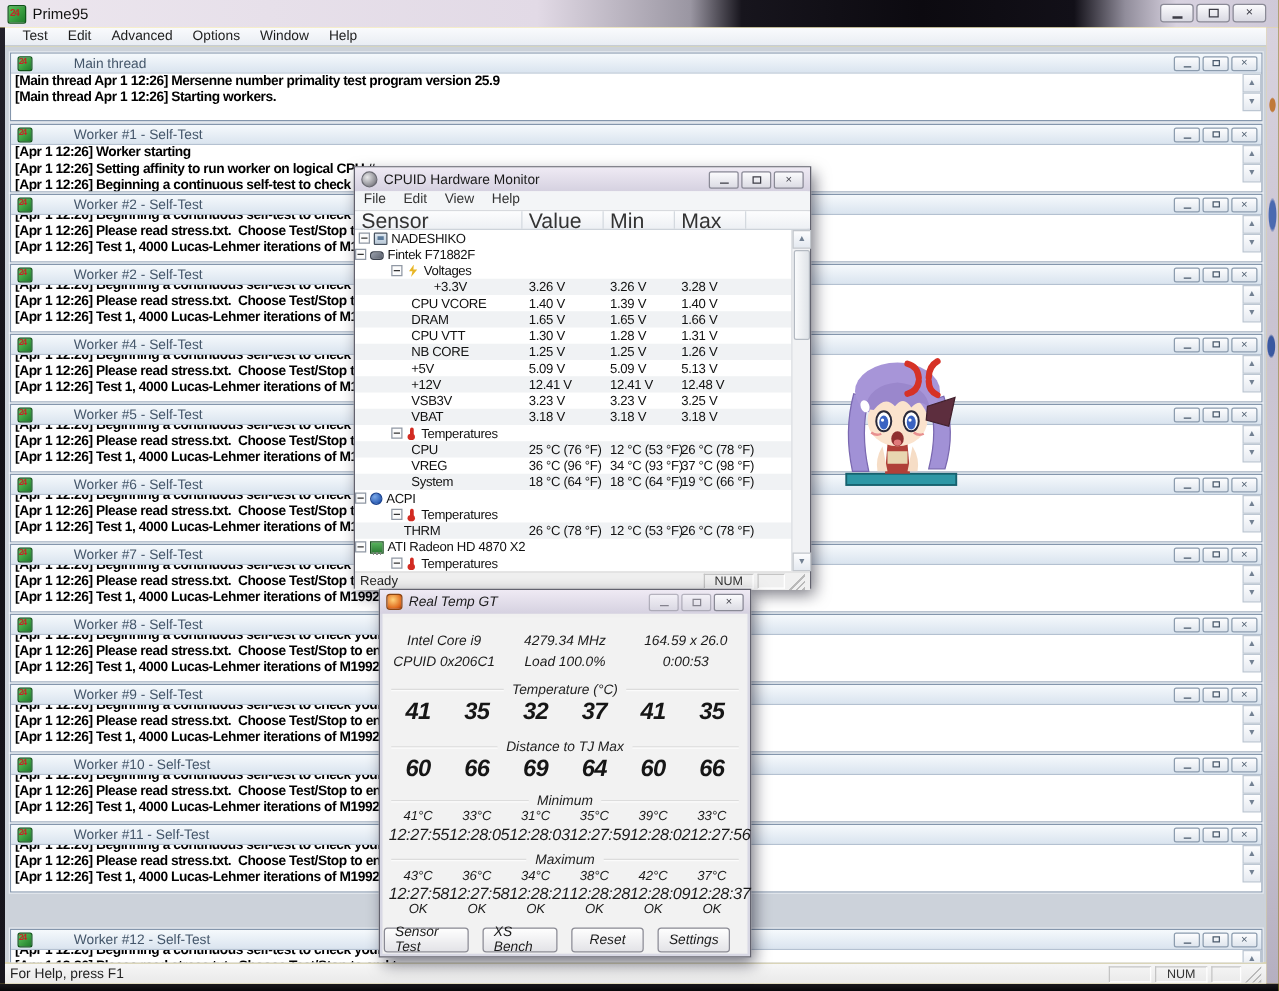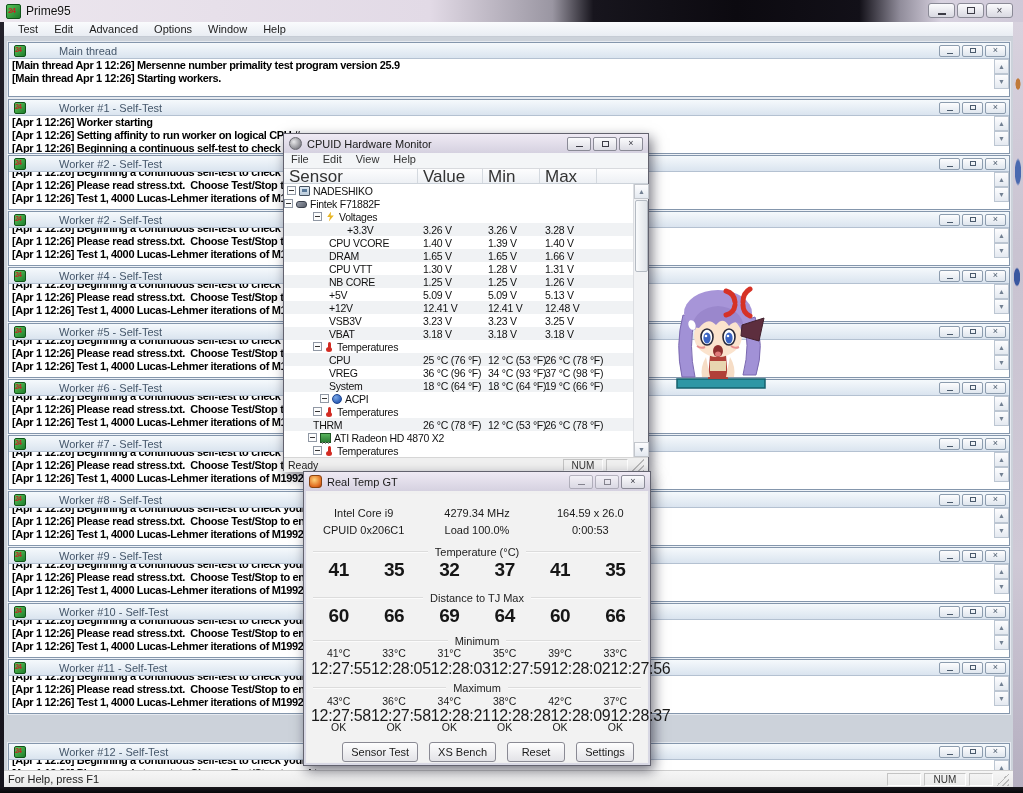--- a/index.html
+++ b/index.html
@@ -114,34 +114,34 @@
   #hwm-scroll{position:absolute;right:0;top:50px;width:15px;height:273px;background:#f1f2f4;border-left:1px solid #dcdee2;}
   #hwm-scroll .sarrow{border-color:#c2c6cc;}
   .hwm-thumb{position:absolute;left:1px;top:16px;width:13px;height:72px;border:1px solid #b4bac2;border-radius:2px;
       background:linear-gradient(90deg,#fafbfc,#dfe3e8);}
   .hwm-sdown{position:absolute;left:0;bottom:0;}
   .hwm-status{height:15px;background:#f0f0f0;border-top:1px solid #d6d6d6;display:flex;align-items:center;
       font-size:10.5px;color:#222;padding:0 4px;}
   .hwm-status .sb-pane{height:12px;}
 
   
-  #rt{position:absolute;left:303px;top:471px;width:348px;height:295px;z-index:46;
+  #rt{position:absolute;left:303px;top:471px;width:298px;height:295px;z-index:46;
       background:#f0f0f0;border:1px solid #62626e;
-      box-shadow:inset 0 0 0 2px #d8d8e4,3px 5px 12px rgba(10,10,25,.55);}
+      box-shadow:inset 0 0 0 2px #d8d8e4,3px 5px 12px rgba(10,10,25,.55);font-style:italic;}
   .rt-ico{width:13px;height:13px;border-radius:3px;margin-right:5px;flex:none;
       background:radial-gradient(circle at 40% 35%,#ffd27a,#e06a1e 70%,#a03c10);border:1px solid #8a4412;}
   #rt-body{position:absolute;left:3px;right:3px;top:22px;bottom:3px;background:#f2f2f2;
       display:flex;flex-direction:column;font-size:11px;color:#1a1a1a;}
   .rt-info{display:grid;grid-template-columns:1fr 1fr 1fr;text-align:center;margin-top:11px;line-height:17px;}
   .rt-sec{display:flex;align-items:center;gap:7px;margin:0 6px;color:#222;height:13px;}
   .rt-sec::before,.rt-sec::after{content:"";flex:1;border-top:1px solid #dcdcdc;border-bottom:1px solid #fbfbfb;}
   .rt-row{display:grid;grid-template-columns:repeat(6,1fr);text-align:center;padding:0 4px;}
   .rt-big{font-size:19px;font-weight:bold;color:#161616;letter-spacing:-0.5px;}
   .rt-small{font-size:10.5px;}
-  .rt-time{font-size:16px;letter-spacing:-0.3px;}
+  .rt-time{font-size:13px;letter-spacing:-0.3px;}
   .rt-buttons{display:flex;justify-content:flex-end;gap:11px;padding-right:13px;margin-top:9px;}
   .rt-btn{min-width:58px;height:20px;padding:0 8px;border:1px solid #8a8a94;border-radius:3px;
       background:linear-gradient(#fefefe,#e3e3e7);font-size:11px;color:#1a1a1a;
       display:flex;align-items:center;justify-content:center;} .mt6{margin-top:7px;} .mt8{margin-top:9px;}
   .h20{height:24px;display:grid;align-items:center;} .h13{height:13px;display:grid;align-items:center;}
 
   
   #mascot{position:absolute;left:670px;top:283px;width:104px;height:110px;z-index:30;}
 </style>
 </head>
@@ -643,49 +643,49 @@
         </div>
         <div class="hrow stripe">
           <div class="hcell hlabel" style="padding-left: 42px;">
             <span class="hlabel-text">System</span>
           </div>
           <div class="hcell hval">18 °C (64 °F)</div>
           <div class="hcell hval">18 °C (64 °F)</div>
           <div class="hcell hval">19 °C (66 °F)</div>
         </div>
         <div class="hrow">
-          <div class="hcell hlabel" style=" margin-left: 36px;">
+          <div class="hcell hlabel" style="">
             <span class="expand"></span>
             <span class="ticon ti-acpi"></span>
             <span class="hlabel-text">ACPI</span>
           </div>
           <div class="hcell hval"></div>
           <div class="hcell hval"></div>
           <div class="hcell hval"></div>
         </div>
         <div class="hrow">
           <div class="hcell hlabel" style="padding-left: 29px;">
             <span class="expand"></span>
             <span class="ticon ti-temp"></span>
             <span class="hlabel-text">Temperatures</span>
           </div>
           <div class="hcell hval"></div>
           <div class="hcell hval"></div>
           <div class="hcell hval"></div>
         </div>
         <div class="hrow stripe">
-          <div class="hcell hlabel" style="padding-left: 26px;">
+          <div class="hcell hlabel" style="padding-left: 36px;">
             <span class="hlabel-text">THRM</span>
           </div>
           <div class="hcell hval">26 °C (78 °F)</div>
           <div class="hcell hval">12 °C (53 °F)</div>
           <div class="hcell hval">26 °C (78 °F)</div>
         </div>
         <div class="hrow">
-          <div class="hcell hlabel" style="padding-left: 24px;">
+          <div class="hcell hlabel" style="padding-left: 0;">
             <span class="expand"></span>
             <span class="ticon ti-gpu"></span>
             <span class="hlabel-text">ATI Radeon HD 4870 X2</span>
           </div>
           <div class="hcell hval"></div>
           <div class="hcell hval"></div>
           <div class="hcell hval"></div>
         </div>
         <div class="hrow">
           <div class="hcell hlabel" style="padding-left: 29px;">

